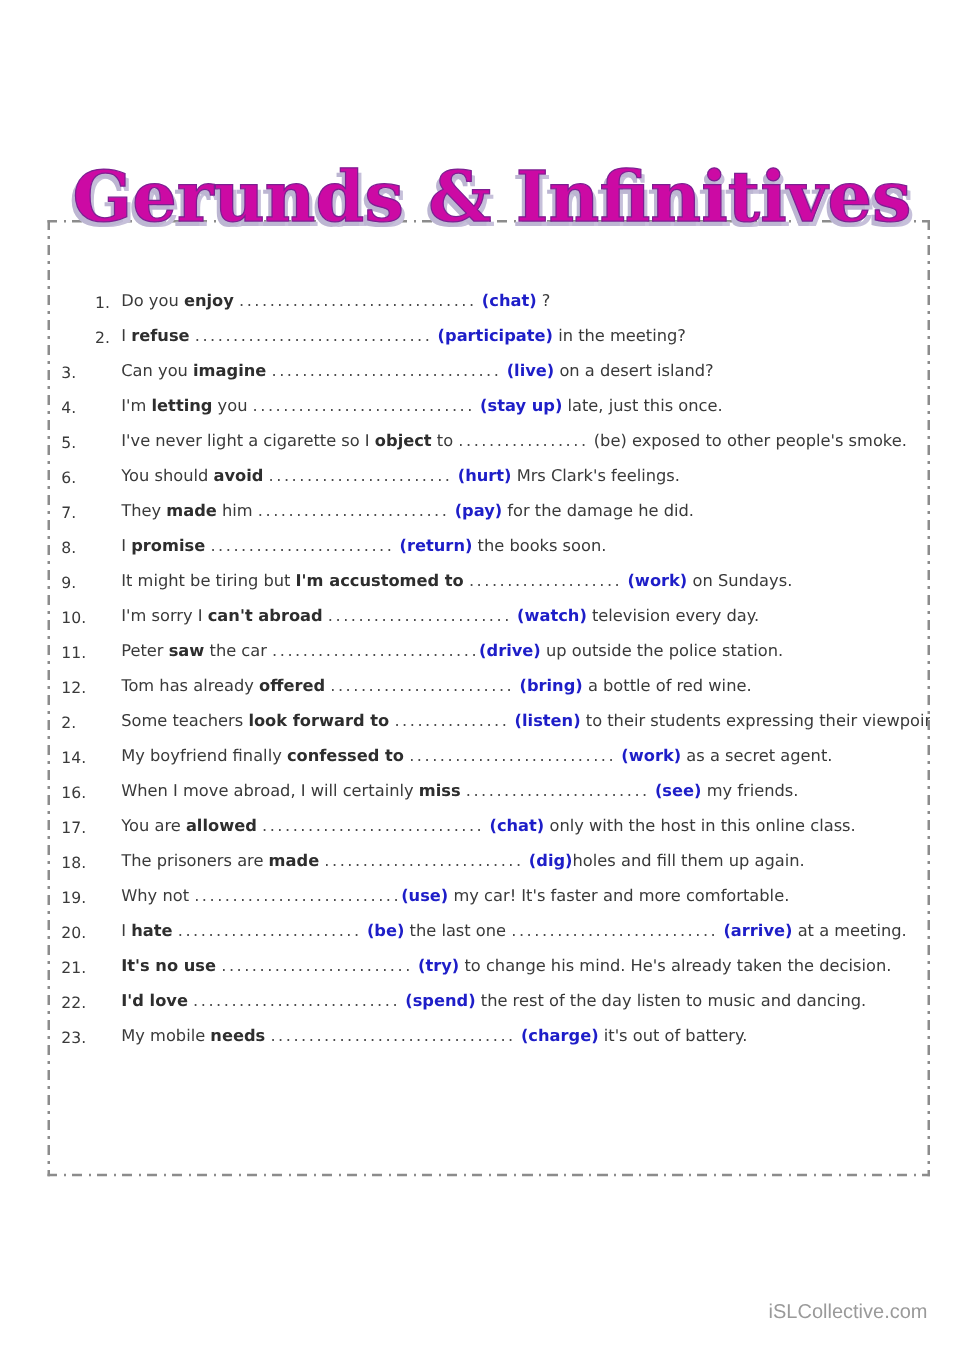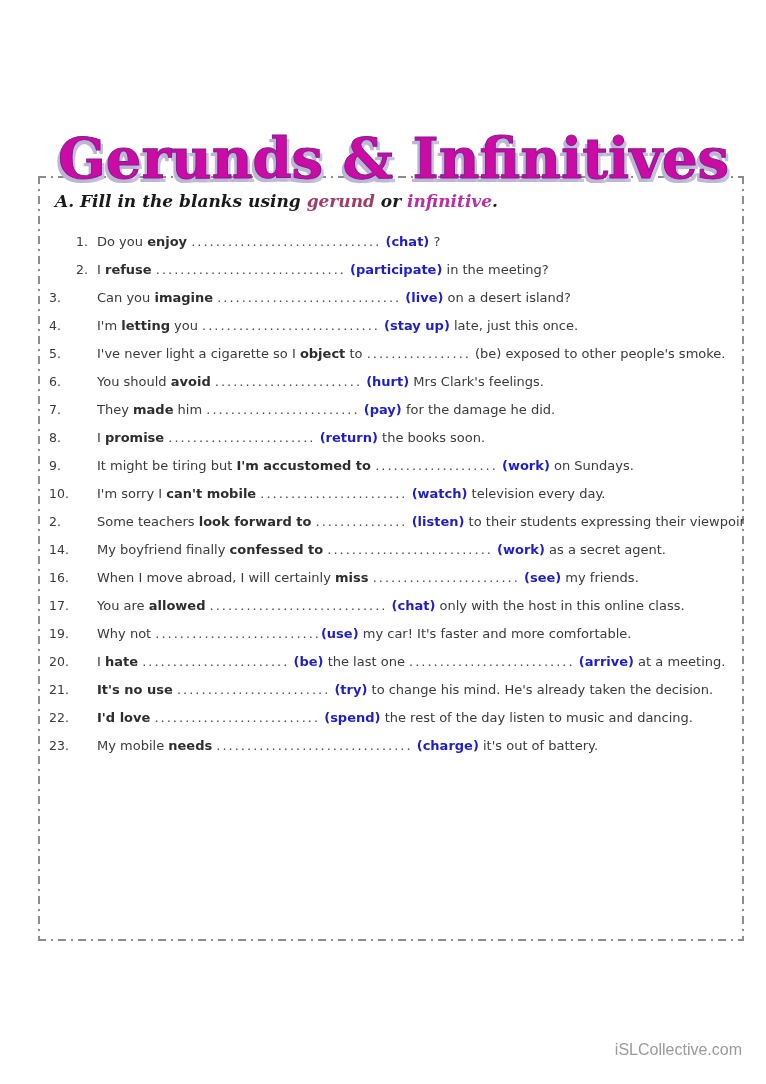--- a/index.html
+++ b/index.html
@@ -80,37 +80,39 @@
 
 <div class="page">
 
   <div class="bline h b-top"></div>
   <div class="bline h b-bottom"></div>
   <div class="bline v b-left"></div>
   <div class="bline v b-right"></div>
 
   <div class="title">Gerunds &amp; Infinitives</div>
 
-  <div class="instruction"><span class="k">A. Fill in the blanks using </span><span class="g">gerund</span><span class="k"> or </span><span class="i">infinitive</span><span class="k">.</span></div>
 
   <div class="items">
       <div class="row indent"><span class="num">1.</span><span class="txt"><span class="k">Do you </span><span class="b">enjoy</span><span class="k"> </span><span class="d">...............................</span><span class="k"> </span><span class="v">(chat)</span><span class="k"> ?</span></span></div>
       <div class="row indent"><span class="num">2.</span><span class="txt"><span class="k">I </span><span class="b">refuse</span><span class="k"> </span><span class="d">...............................</span><span class="k"> </span><span class="v">(participate)</span><span class="k"> in the meeting?</span></span></div>
       <div class="row"><span class="num">3.</span><span class="txt"><span class="k">Can you </span><span class="b">imagine</span><span class="k"> </span><span class="d">..............................</span><span class="k"> </span><span class="v">(live)</span><span class="k"> on a desert island?</span></span></div>
       <div class="row"><span class="num">4.</span><span class="txt"><span class="k">I'm </span><span class="b">letting</span><span class="k"> you </span><span class="d">.............................</span><span class="k"> </span><span class="v">(stay up)</span><span class="k"> late, just this once.</span></span></div>
       <div class="row"><span class="num">5.</span><span class="txt"><span class="k">I've never light a cigarette so I </span><span class="b">object</span><span class="k"> to </span><span class="d">.................</span><span class="k"> (be) exposed to other people's smoke.</span></span></div>
       <div class="row"><span class="num">6.</span><span class="txt"><span class="k">You should </span><span class="b">avoid</span><span class="k"> </span><span class="d">........................</span><span class="k"> </span><span class="v">(hurt)</span><span class="k"> Mrs Clark's feelings.</span></span></div>
       <div class="row"><span class="num">7.</span><span class="txt"><span class="k">They </span><span class="b">made</span><span class="k"> him </span><span class="d">.........................</span><span class="k"> </span><span class="v">(pay)</span><span class="k"> for the damage he did.</span></span></div>
       <div class="row"><span class="num">8.</span><span class="txt"><span class="k">I </span><span class="b">promise</span><span class="k"> </span><span class="d">........................</span><span class="k"> </span><span class="v">(return)</span><span class="k"> the books soon.</span></span></div>
       <div class="row"><span class="num">9.</span><span class="txt"><span class="k">It might be tiring but </span><span class="b">I'm accustomed to</span><span class="k"> </span><span class="d">....................</span><span class="k"> </span><span class="v">(work)</span><span class="k"> on Sundays.</span></span></div>
-      <div class="row"><span class="num">10.</span><span class="txt"><span class="k">I'm sorry I </span><span class="b">can't mobile</span><span class="k"> </span><span class="d">........................</span><span class="k"> </span><span class="v">(watch)</span><span class="k"> television every day.</span></span></div>
+      <div class="row"><span class="num">10.</span><span class="txt"><span class="k">I'm sorry I </span><span class="b">can't abroad</span><span class="k"> </span><span class="d">........................</span><span class="k"> </span><span class="v">(watch)</span><span class="k"> television every day.</span></span></div>
+      <div class="row"><span class="num">11.</span><span class="txt"><span class="k">Peter </span><span class="b">saw</span><span class="k"> the car </span><span class="d">...........................</span><span class="v">(drive)</span><span class="k"> up outside the police station.</span></span></div>
+      <div class="row"><span class="num">12.</span><span class="txt"><span class="k">Tom has already </span><span class="b">offered</span><span class="k"> </span><span class="d">........................</span><span class="k"> </span><span class="v">(bring)</span><span class="k"> a bottle of red wine.</span></span></div>
       <div class="row"><span class="num">2.</span><span class="txt"><span class="k">Some teachers </span><span class="b">look forward to</span><span class="k"> </span><span class="d">...............</span><span class="k"> </span><span class="v">(listen)</span><span class="k"> to their students expressing their viewpoints.</span></span></div>
       <div class="row"><span class="num">14.</span><span class="txt"><span class="k">My boyfriend finally </span><span class="b">confessed to</span><span class="k"> </span><span class="d">...........................</span><span class="k"> </span><span class="v">(work)</span><span class="k"> as a secret agent.</span></span></div>
       <div class="row"><span class="num">16.</span><span class="txt"><span class="k">When I move abroad, I will certainly </span><span class="b">miss</span><span class="k"> </span><span class="d">........................</span><span class="k"> </span><span class="v">(see)</span><span class="k"> my friends.</span></span></div>
       <div class="row"><span class="num">17.</span><span class="txt"><span class="k">You are </span><span class="b">allowed</span><span class="k"> </span><span class="d">.............................</span><span class="k"> </span><span class="v">(chat)</span><span class="k"> only with the host in this online class.</span></span></div>
+      <div class="row"><span class="num">18.</span><span class="txt"><span class="k">The prisoners are </span><span class="b">made</span><span class="k"> </span><span class="d">..........................</span><span class="k"> </span><span class="v">(dig)</span><span class="k">holes and fill them up again.</span></span></div>
       <div class="row"><span class="num">19.</span><span class="txt"><span class="k">Why not </span><span class="d">...........................</span><span class="v">(use)</span><span class="k"> my car! It's faster and more comfortable.</span></span></div>
       <div class="row"><span class="num">20.</span><span class="txt"><span class="k">I </span><span class="b">hate</span><span class="k"> </span><span class="d">........................</span><span class="k"> </span><span class="v">(be)</span><span class="k"> the last one </span><span class="d">...........................</span><span class="k"> </span><span class="v">(arrive)</span><span class="k"> at a meeting.</span></span></div>
       <div class="row boldnum"><span class="num">21.</span><span class="txt"><span class="b">It's no use</span><span class="k"> </span><span class="d">.........................</span><span class="k"> </span><span class="v">(try)</span><span class="k"> to change his mind. He's already taken the decision.</span></span></div>
       <div class="row boldnum"><span class="num">22.</span><span class="txt"><span class="b">I'd love</span><span class="k"> </span><span class="d">...........................</span><span class="k"> </span><span class="v">(spend)</span><span class="k"> the rest of the day listen to music and dancing.</span></span></div>
       <div class="row boldnum"><span class="num">23.</span><span class="txt"><span class="k">My mobile </span><span class="b">needs</span><span class="k"> </span><span class="d">................................</span><span class="k"> </span><span class="v">(charge)</span><span class="k"> it's out of battery.</span></span></div>
     </div>
 
   <div class="footer">iSLCollective.com</div>
 
 </div>

